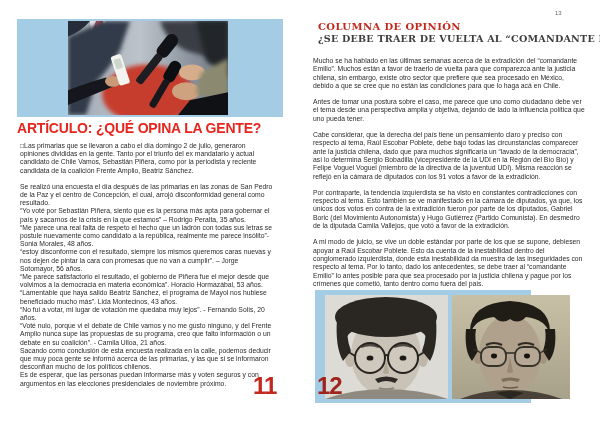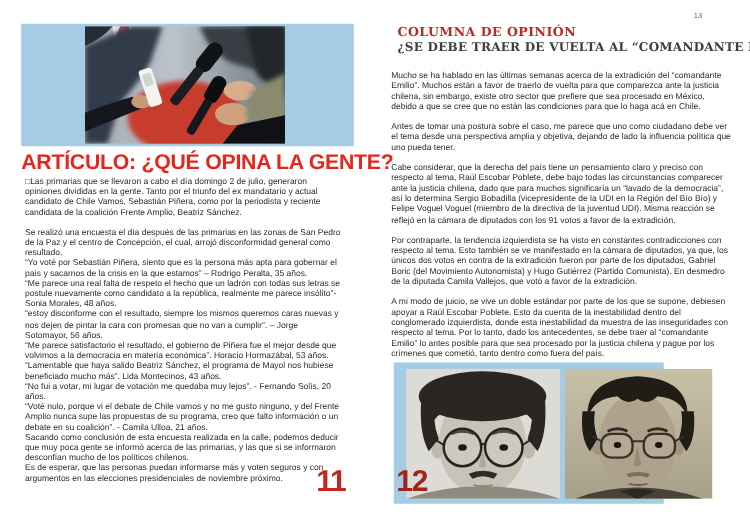--- a/index.html
+++ b/index.html
@@ -5,21 +5,21 @@
   html,body{margin:0;padding:0;background:#ffffff;}
   .canvas{position:relative;width:600px;height:424px;background:#ffffff;overflow:hidden;
           font-family:"Liberation Sans",sans-serif;color:#2e2e2e;}
   .page{position:absolute;top:0;height:424px;}
   .page-left{left:0;width:300px;}
   .page-right{left:300px;width:300px;}
 
   
   .photo-band{position:absolute;left:17px;top:19px;width:266px;height:98px;background:#a4cce5;}
   .photo-band svg{position:absolute;left:51px;top:2px;width:160px;height:94px;display:block;}
-  .l-headline{position:absolute;left:17px;top:120px;margin:0;font-size:17px;font-weight:800;
+  .l-headline{position:absolute;left:17px;top:120px;margin:0;font-size:14px;font-weight:800;
               letter-spacing:-0.2px;color:#e8251d;white-space:nowrap;}
   .body-text{position:absolute;font-size:6.8px;line-height:8.2px;color:#2b2b2b;text-align:left;}
   .body-left{left:20px;top:142px;width:253px;}
   .body-text p{margin:0;}
   .body-text p.gap-after{margin-bottom:8px;}
   .pagenum{position:absolute;font-weight:800;font-size:24px;letter-spacing:-1px;}
   .pagenum-left{left:253px;top:372px;color:#c3271f;}
 
   
   .corner-num{position:absolute;left:255px;top:10px;font-size:6px;color:#666;}

